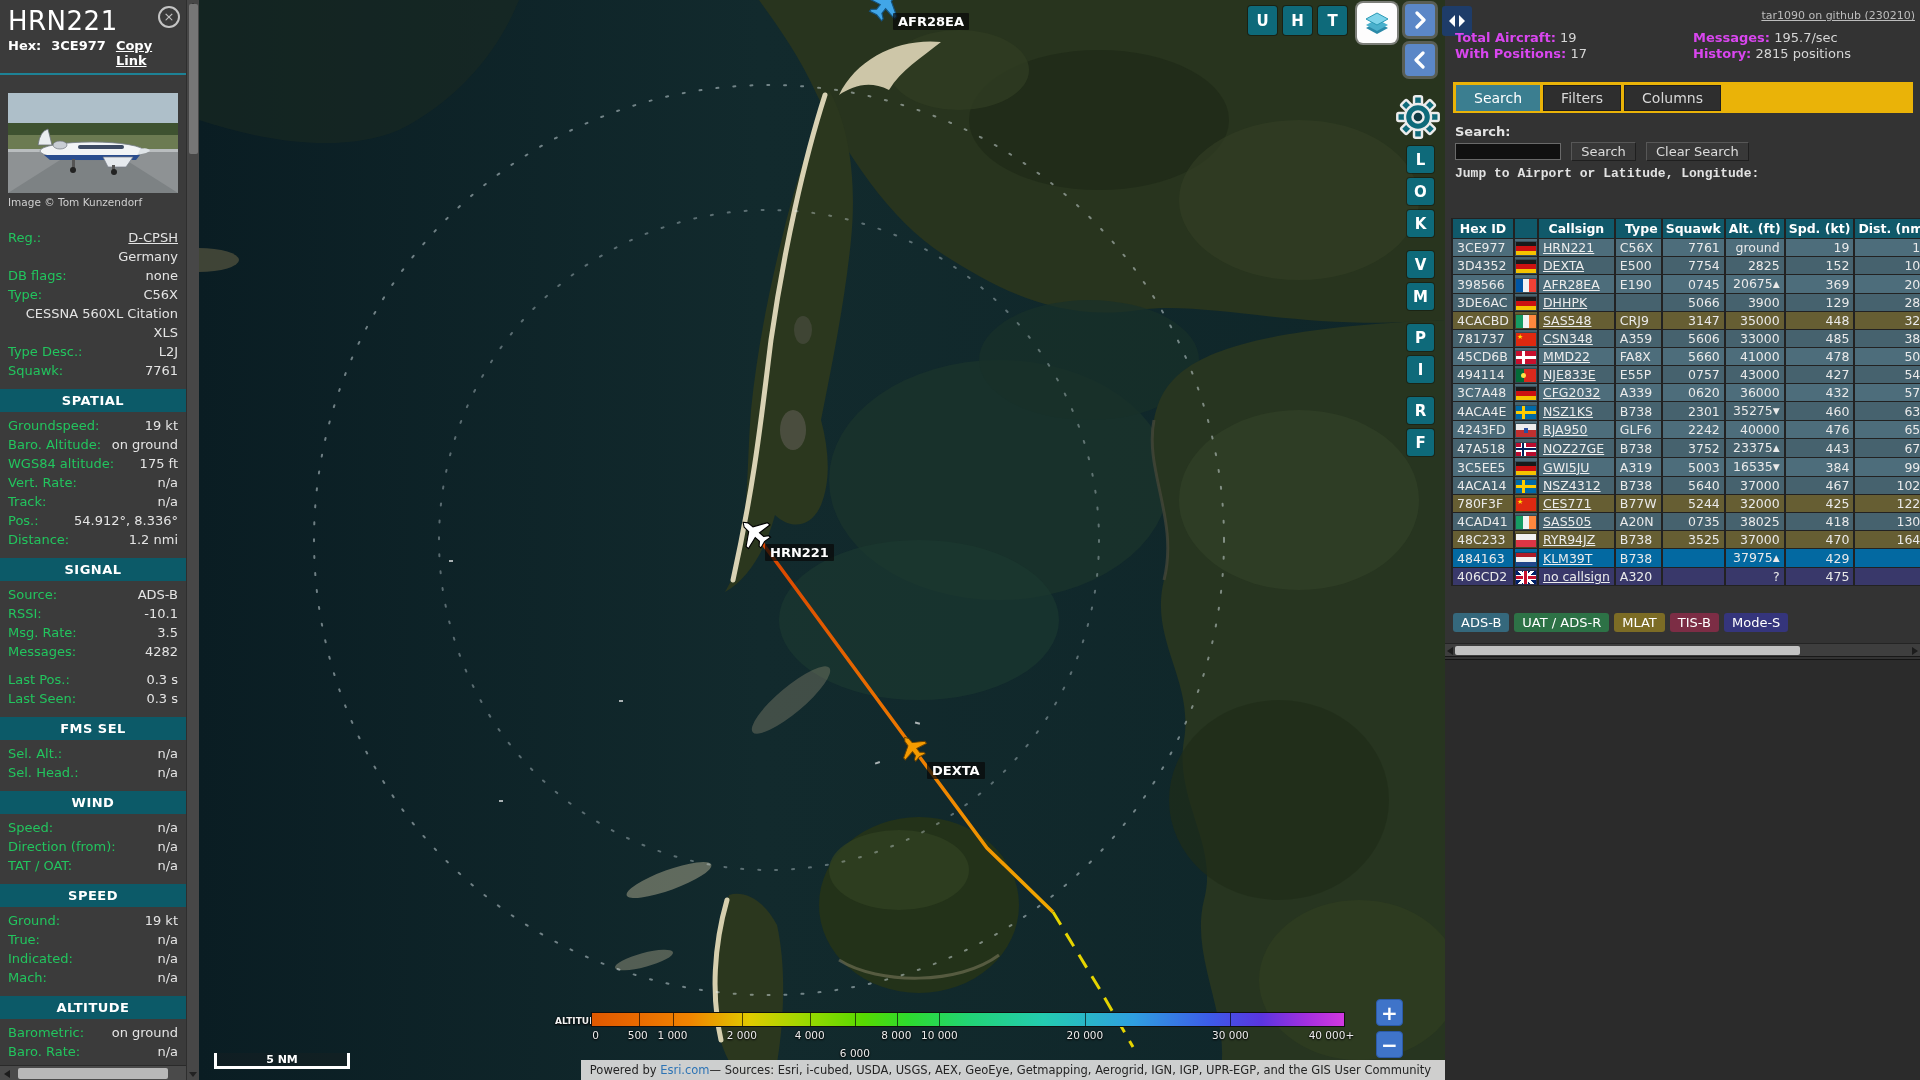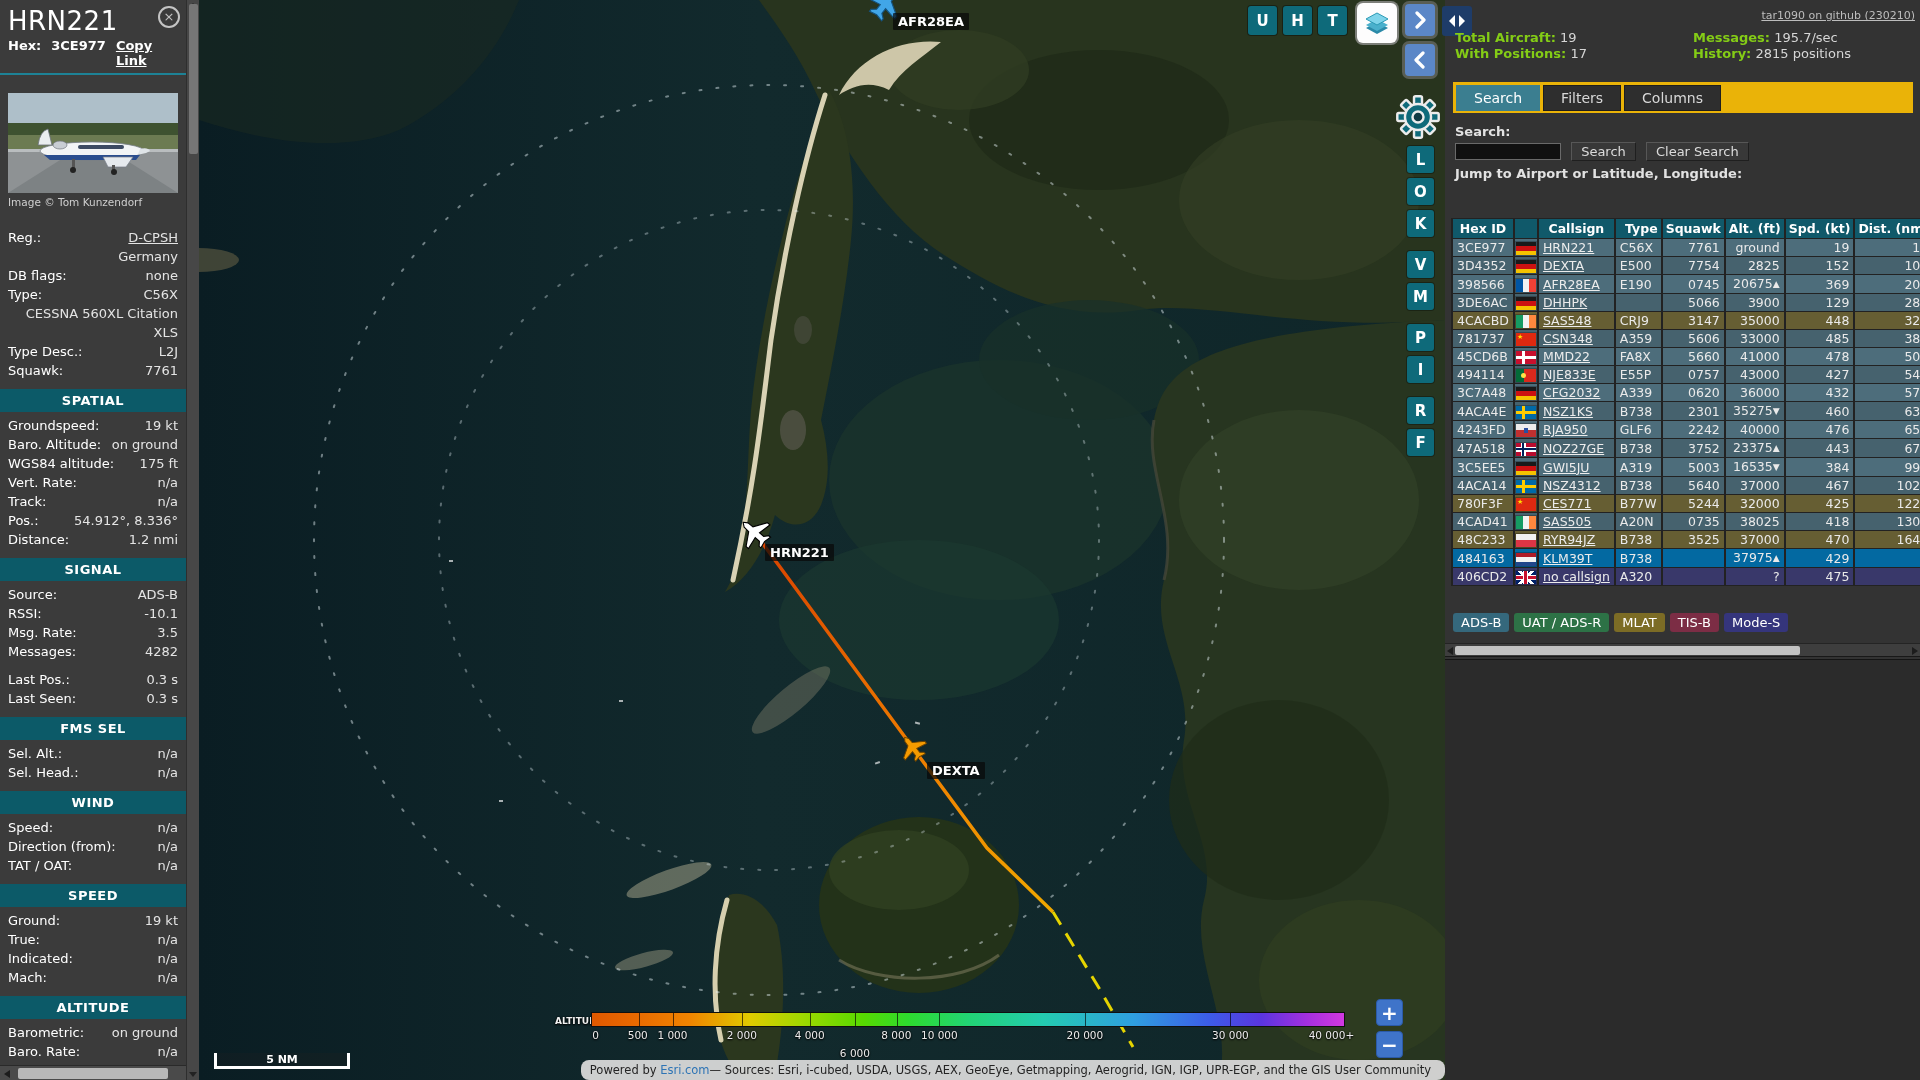--- a/index.html
+++ b/index.html
@@ -12,21 +12,21 @@
   .sb-hexrow{display:flex;gap:10px;align-items:baseline;margin-top:2px;font-size:13px;font-weight:bold;color:#fff;}
   .sb-copy{text-decoration:underline;cursor:pointer;}
   .sb-divider{height:2px;background:#1d8296;margin:5px -8px 0 -8px;}
   .sb-close{position:absolute;top:6px;right:6px;width:22px;height:22px;border:2px solid #c4c4c4;
     border-radius:50%;color:#c4c4c4;font-size:13px;line-height:18px;text-align:center;cursor:pointer;}
   .sb-photo{margin-top:18px;width:170px;height:100px;position:relative;overflow:hidden;background:#9db4c0;}
   .sb-credit{font-size:10.5px;color:#cfcfcf;margin-top:3px;}
   .info-block{margin-top:20px;}
   .info-row{display:flex;font-size:13px;line-height:19px;}
   .info-row.gap{margin-top:9px;}
-  .info-label{white-space:nowrap;color:#ffffff;}
+  .info-label{white-space:nowrap;color:#22c55e;}
   .info-value{flex:1;text-align:right;color:#e4e4e4;}
   .info-value.link{text-decoration:underline;cursor:pointer;}
   .sec-head{margin:9px -8px 4px -8px;background:#0c5a68;color:#fff;font-size:13px;
     font-weight:bold;text-align:center;line-height:23px;letter-spacing:.5px;}
   .sb-hscroll{position:absolute;left:0;top:1065px;width:186px;height:15px;background:#4a4a4a;
     border-top:1px solid #2a2a2a;}
   .sb-hscroll .thumb{position:absolute;left:18px;top:2px;width:150px;height:11px;background:#b8b8b8;border-radius:2px;}
   .sb-vscroll{position:absolute;left:186px;top:0;width:13px;height:1080px;background:#474747;border-left:1px solid #2e2e2e;}
   .sb-vscroll .thumb{position:absolute;left:2px;top:4px;width:9px;height:150px;background:#767676;border-radius:2px;}
   .tri-up{width:0;height:0;border-left:4px solid transparent;border-right:4px solid transparent;border-bottom:5px solid #222;position:absolute;left:2px;}
@@ -58,31 +58,31 @@
   .alt-legend-label{position:absolute;left:356px;top:1016px;font-size:9px;color:#f2f2f2;
     text-shadow:0 1px 2px #000,0 0 2px #000;font-weight:bold;}
   .alt-bar{position:absolute;left:392px;top:1012px;width:754px;height:15px;border:1px solid #101010;
     background:linear-gradient(90deg,#e05800 0%,#e86a00 6%,#f08400 13%,#e0cb00 21%,#9fd800 28%,
       #57da00 36%,#2edb2e 42%,#22d474 50%,#24cbb0 60%,#2f9fe0 72%,#3c5ce8 82%,#5a35e0 89%,#a32fe0 95%,#d238e0 100%);}
   .alt-bar .div{position:absolute;top:0;width:1px;height:100%;background:rgba(0,0,0,.65);}
   .alt-ticks{position:absolute;left:392px;top:1029px;width:754px;height:14px;}
   .alt-ticks .tick{position:absolute;transform:translateX(-50%);font-size:10.5px;color:#ececec;
     text-shadow:0 1px 2px #000,0 0 2px #000;white-space:nowrap;}
   .attrib{position:absolute;right:0;bottom:0;height:20px;line-height:20px;background:rgba(216,216,216,.95);
-    font-size:11.5px;color:#242424;padding:0 14px 0 9px;white-space:nowrap;border-radius:8px;}
+    font-size:11.5px;color:#242424;padding:0 14px 0 9px;white-space:nowrap;}
   .attrib .esri{color:#2d74b5;cursor:pointer;}
   
   .panel{position:absolute;left:1445px;top:0;width:475px;height:1080px;background:#333;color:#d6d6d6;}
   .pt-btn{position:absolute;left:-3px;top:6px;width:30px;height:30px;background:#1e3c69;border-radius:3px;
     display:flex;align-items:center;justify-content:center;cursor:pointer;}
   .gh-link{position:absolute;top:9px;right:5px;font-size:11px;color:#bdbdbd;text-decoration:underline;cursor:pointer;}
   .stats{position:absolute;left:10px;top:30px;width:458px;font-size:13px;line-height:16px;}
   .stats .col{position:absolute;top:0;}
   .stats .col.c2{left:238px;}
-  .stats b{color:#84cc16;}
+  .stats b{color:#d946ef;}
   .tabs{position:absolute;left:8px;top:82px;width:460px;height:31px;background:#eab308;padding:3px;}
   .tab{display:inline-block;padding:4px 17px;font-size:14px;background:#2e2e2e;color:#d8d8d8;
     margin-right:3px;cursor:pointer;border:1px solid #1e1e1e;}
   .tab.active{background:#3b7e90;color:#fff;border-color:#3b7e90;}
   .srch{position:absolute;left:10px;width:460px;font-size:13px;}
   .srch-label{font-weight:bold;color:#e2e2e2;}
   .srch input{background:#111;border:1px solid #6a6a6a;color:#ddd;height:17px;font-size:12px;padding:0 3px;width:106px;vertical-align:middle;}
   .pbtn{display:inline-block;background:#383838;border:1px solid #575757;border-bottom-color:#1f1f1f;
     border-right-color:#1f1f1f;color:#dcdcdc;font-size:13px;padding:1px 9px;margin-left:6px;cursor:pointer;vertical-align:middle;}
   .actable{position:absolute;left:6px;top:218px;border-collapse:separate;border-spacing:2px 1.5px;
@@ -495,21 +495,21 @@
   <div class="tabs" id="tabs"><span class="tab active">Search</span><span class="tab">Filters</span><span class="tab">Columns</span></div>
 
   <div class="srch" style="top:124px;">
     <span class="srch-label">Search:</span>
   </div>
   <div class="srch" style="top:142px;">
     <input type="text" value="" style="">
     <span class="pbtn">Search</span>
     <span class="pbtn">Clear Search</span>
   </div>
-  <div class="srch" style="top:166px;">
+  <div class="srch" style="top:166px;font-family:Liberation Mono, monospace;">
     <span class="srch-label">Jump to Airport or Latitude, Longitude:</span>
   </div>
 
   <table class="actable" id="actable">
     <colgroup>
       <col style="width:52px">
         <col style="width:26px">
         <col style="width:76px">
         <col style="width:42px">
       <col style="width:54px">

